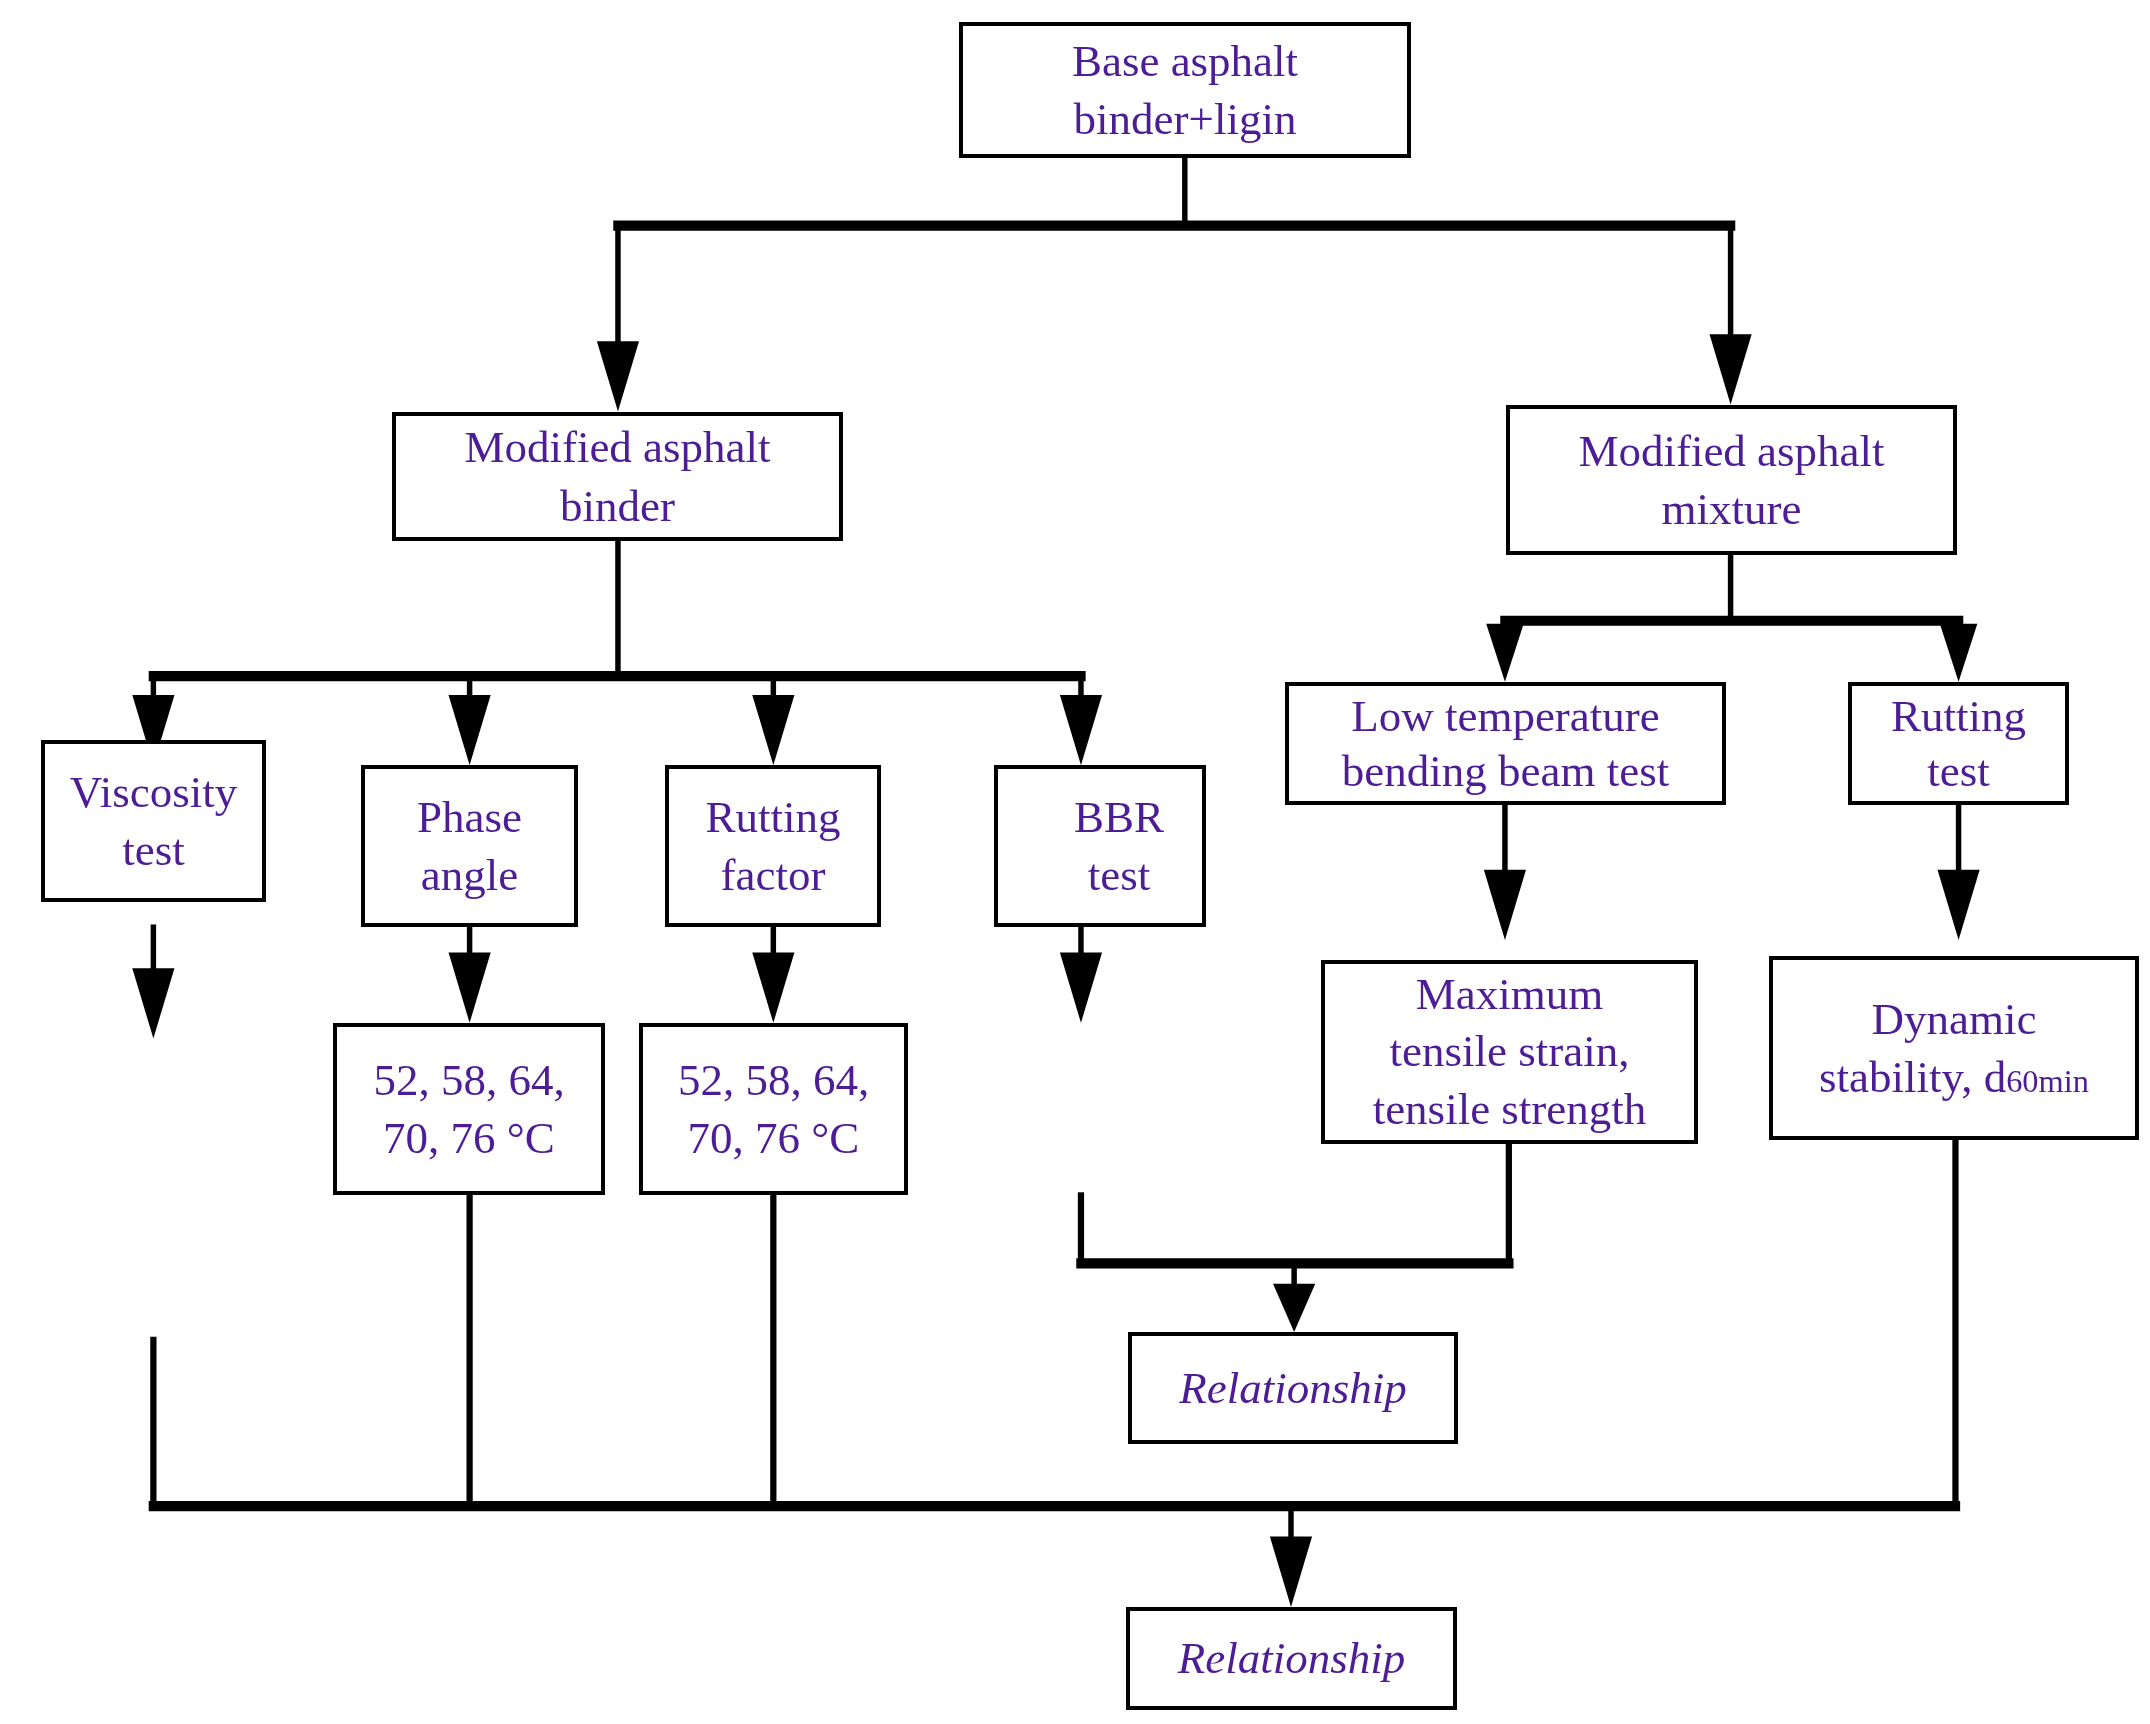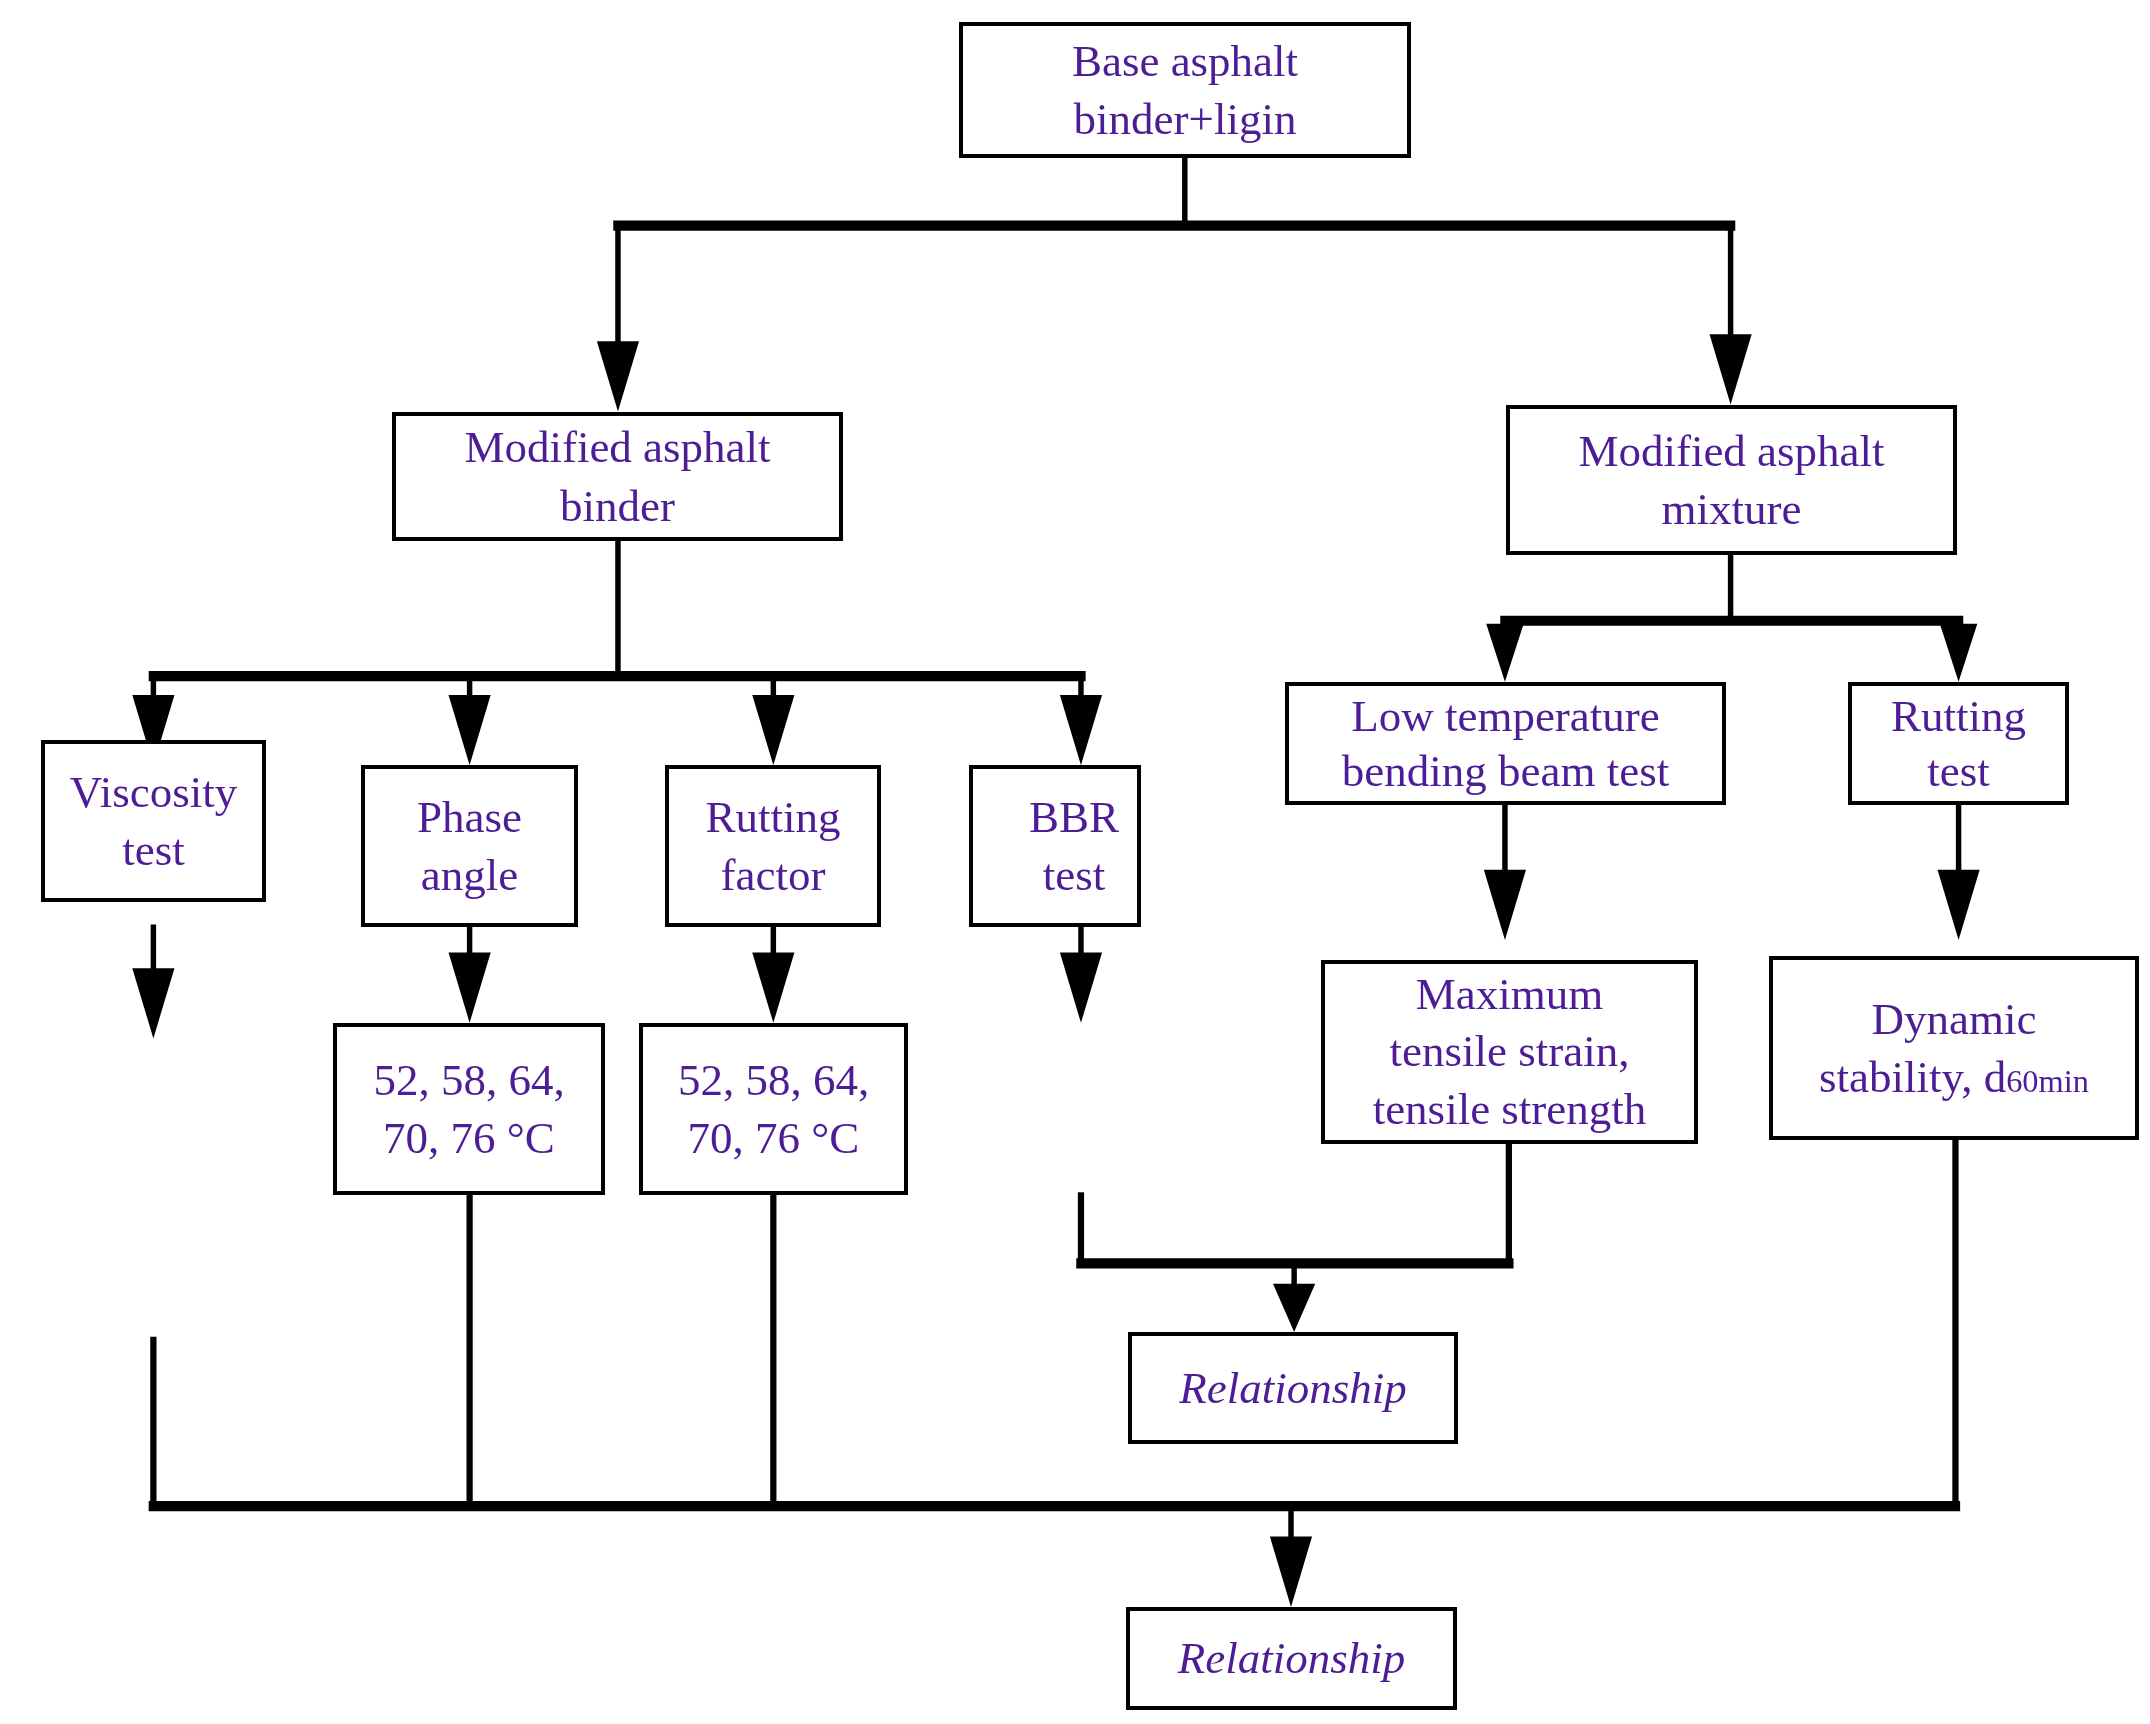--- a/index.html
+++ b/index.html
@@ -40,21 +40,21 @@
   .italic { font-style: italic; }
   .sub { font-size: 0.72em; }
 
   
   #n-base        { left: 959px; top: 22px;   width: 452px; height: 136px; }
   #n-binder      { left: 392px;  top: 412px;  width: 451px; height: 129px; }
   #n-mixture     { left: 1506px; top: 405px;  width: 451px; height: 150px; }
   #n-visc        { left: 41px;   top: 740px;  width: 225px; height: 162px; }
   #n-phase       { left: 361px;  top: 765px;  width: 217px; height: 162px; }
   #n-rutf        { left: 665px;  top: 765px;  width: 216px; height: 162px; }
-  #n-bbr         { left: 969px; top: 765px;  width: 172px; height: 162px; padding-left: 38px; }
+  #n-bbr         { left: 994px; top: 765px;  width: 212px; height: 162px; padding-left: 38px; }
   #n-ltb         { left: 1285px; top: 682px;  width: 441px; height: 123px; line-height: 1.22; }
   #n-ruttest     { left: 1848px; top: 682px;  width: 221px; height: 123px; line-height: 1.22; }
   #n-viscp       { left: 19px;   top: 1039px; width: 266px; height: 301px; }
   #n-phasep      { left: 333px;  top: 1023px; width: 272px; height: 172px; }
   #n-rutfp       { left: 639px;  top: 1023px; width: 269px; height: 172px; }
   #n-bbrp        { left: 946px; top: 1023px; width: 269px; height: 172px; }
   #n-maxtens     { left: 1321px; top: 960px; width: 377px; height: 184px; line-height: 1.28; }
   #n-dynstab     { left: 1769px; top: 940px; width: 370px; height: 184px; margin-top: 16px; }
   #n-relmid      { left: 1128px; top: 1332px; width: 330px; height: 112px; }
   #n-relbottom   { left: 1126px; top: 1607px; width: 331px; height: 103px; }

